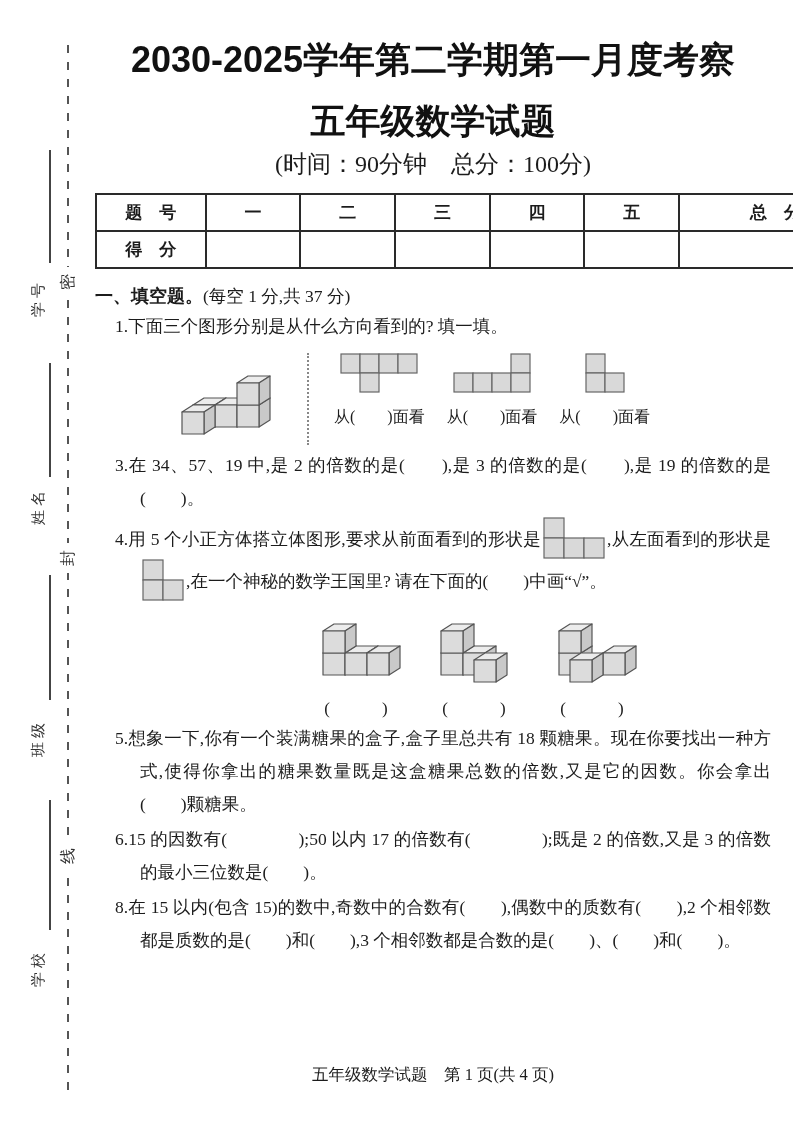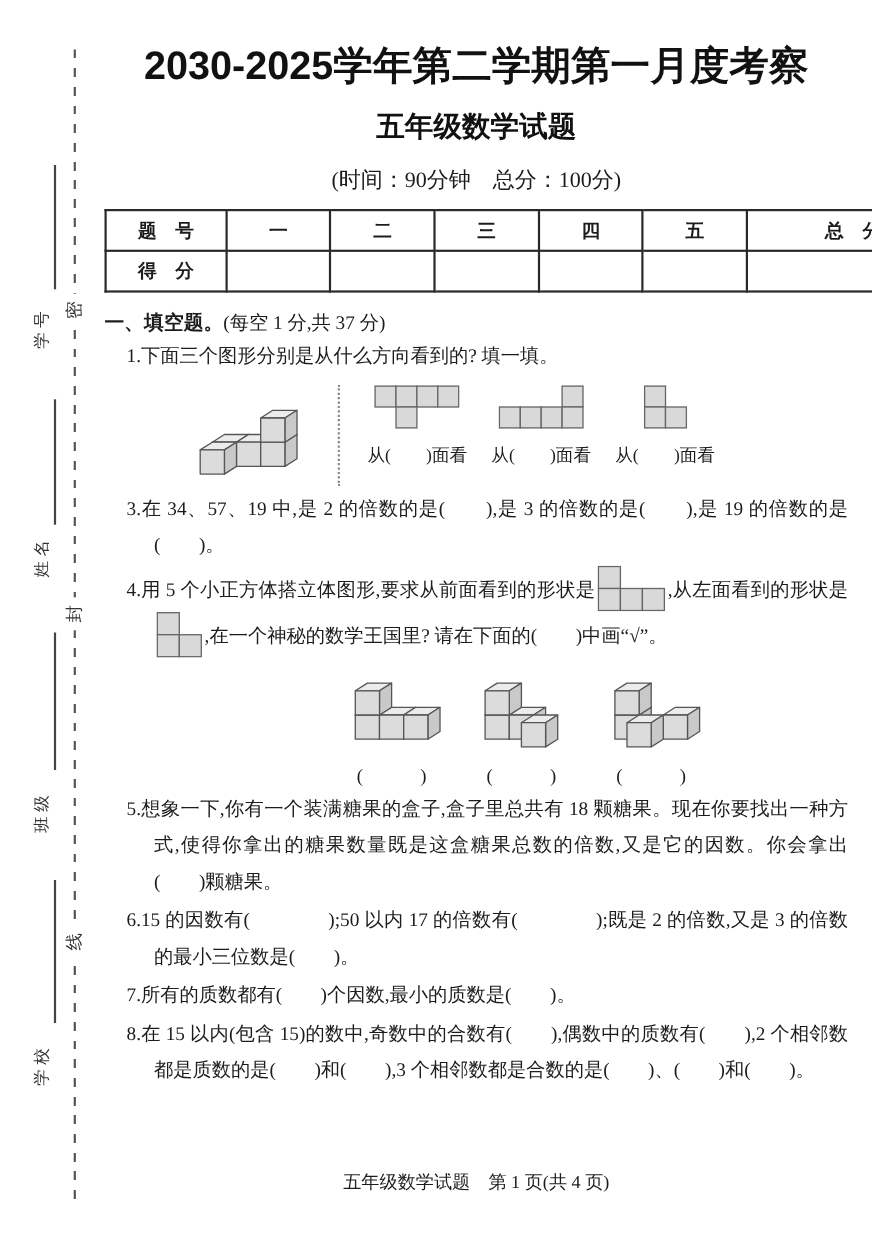--- a/index.html
+++ b/index.html
@@ -23,23 +23,23 @@
     transform:translate(-50%,-50%) rotate(-90deg); padding:0 7px; z-index:2;
   }
   
   .content { position:absolute; left:95px; top:36px; width:676px; }
   .title {
     font-family:"Liberation Sans","DejaVu Sans",sans-serif; font-weight:bold;
     font-size:36px; text-align:center; letter-spacing:0px; color:#111;
   }
   .subtitle {
     font-family:"Liberation Sans","DejaVu Sans",sans-serif; font-weight:bold;
-    font-size:26px; text-align:center; margin-top:13px; color:#111;
-  }
-  .meta { font-size:20px; text-align:center; margin-top:17px; }
+    font-size:35px; text-align:center; margin-top:13px; color:#111;
+  }
+  .meta { font-size:24px; text-align:center; margin-top:3px; }
   
   table.score { border-collapse:collapse; width:778px; margin-top:13px; }
   table.score td {
     border:2px solid #2a2a2a; height:37px; text-align:center;
     font-size:17px; font-weight:bold;
   }
   td.c-label { width:95px; }
   td.c-num { width:82px; }
   td.c-total { width:167px; }
   
@@ -236,18 +236,17 @@
           <polygon points="27,53 38,46 60,46 49,53" fill="#ececec" stroke="#555" stroke-width="1.2" stroke-linejoin="round"></polygon>
           <polygon points="49,53 60,46 60,68 49,75" fill="#c9c9c9" stroke="#555" stroke-width="1.2" stroke-linejoin="round"></polygon>
           <rect x="27" y="53" width="22" height="22" fill="#dcdcdc" stroke="#555" stroke-width="1.2" stroke-linejoin="round"></rect>
         </svg>
       <div class="cand-mark">(　　)</div>
     </div>
   </div>
 
   <div class="q">5.想象一下,你有一个装满糖果的盒子,盒子里总共有 18 颗糖果。现在你要找出一种方式,使得你拿出的糖果数量既是这盒糖果总数的倍数,又是它的因数。你会拿出(　　)颗糖果。</div>
   <div class="q">6.15 的因数有(　　　　);50 以内 17 的倍数有(　　　　);既是 2 的倍数,又是 3 的倍数的最小三位数是(　　)。</div>
-  <div class="q">7.所有的质数都有(　　)个因数,最小的质数是(　　)。</div>
   <div class="q">8.在 15 以内(包含 15)的数中,奇数中的合数有(　　),偶数中的质数有(　　),2 个相邻数都是质数的是(　　)和(　　),3 个相邻数都是合数的是(　　)、(　　)和(　　)。</div>
 
 </div>
 
 <div class="footer">五年级数学试题　第 1 页(共 4 页)</div>
 
 </body></html>

